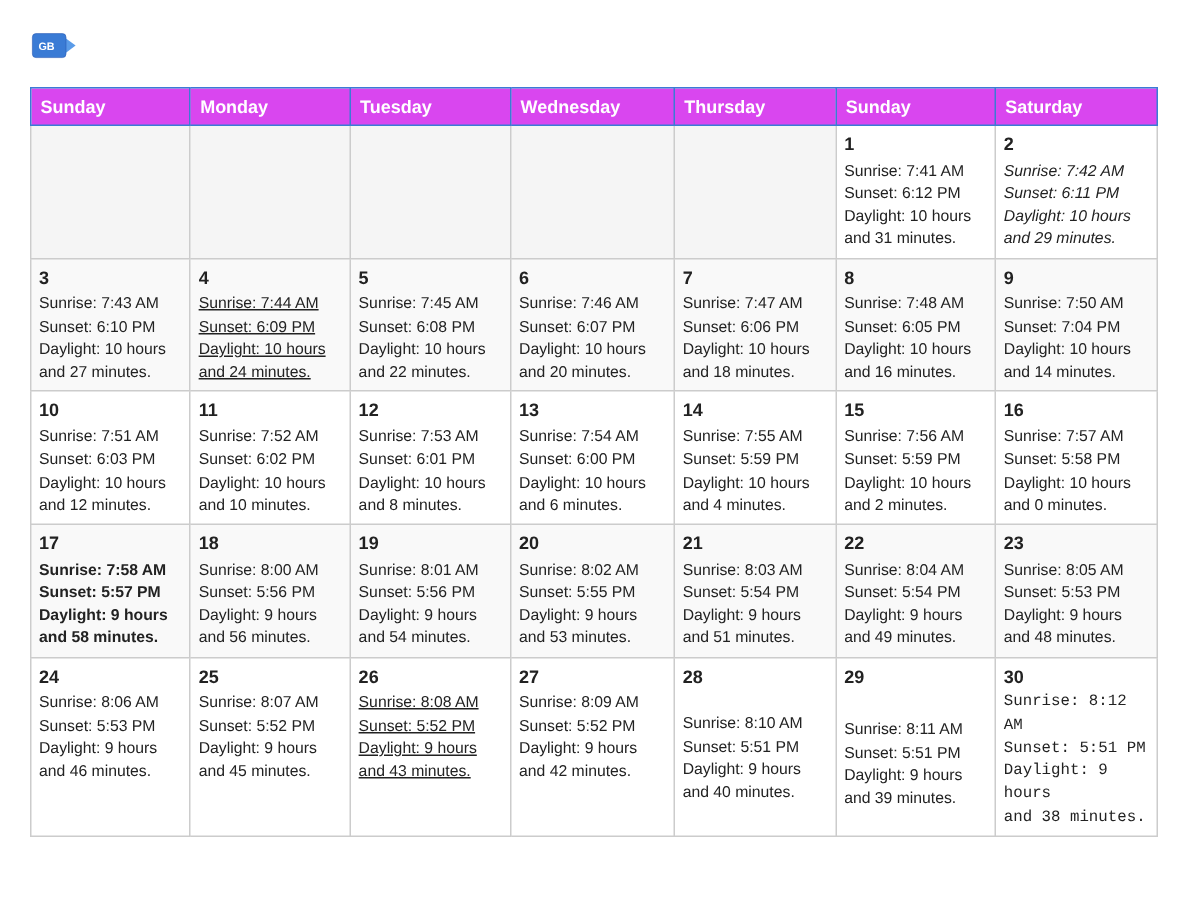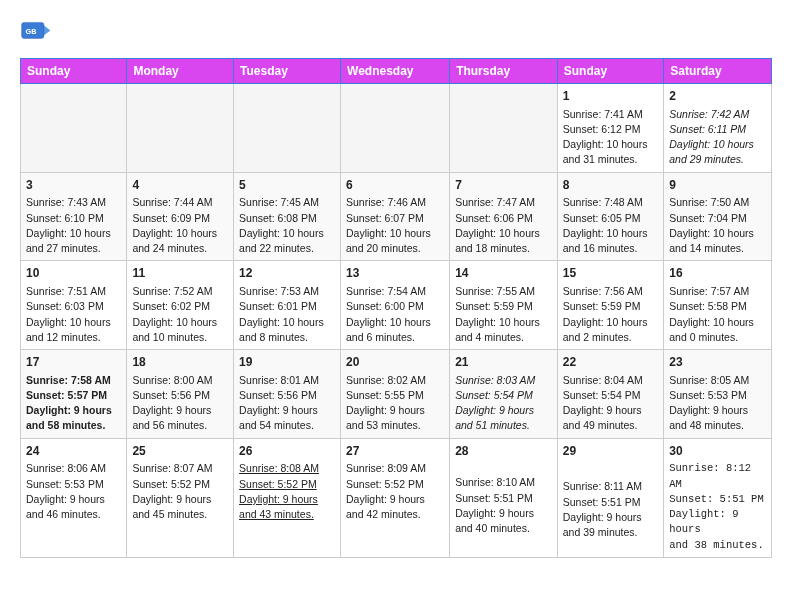--- a/index.html
+++ b/index.html
@@ -157,21 +157,21 @@
         <tr>
           <td>
             <span class="day-num">3</span>
             <div class="day-info" style="white-space: pre-line;">Sunrise: 7:43 AM
 Sunset: 6:10 PM
 Daylight: 10 hours
 and 27 minutes.</div>
           </td>
           <td>
             <span class="day-num">4</span>
-            <div class="day-info" style="white-space: pre-line;">Sunrise: 7:44 AM
+            <div class="day-info" style="white-space: pre-line; text-decoration: underline;">Sunrise: 7:44 AM
 Sunset: 6:09 PM
 Daylight: 10 hours
 and 24 minutes.</div>
           </td>
           <td>
             <span class="day-num">5</span>
             <div class="day-info" style="white-space: pre-line;">Sunrise: 7:45 AM
 Sunset: 6:08 PM
 Daylight: 10 hours
 and 22 minutes.</div>
@@ -280,21 +280,21 @@
           </td>
           <td>
             <span class="day-num">20</span>
             <div class="day-info" style="white-space: pre-line;">Sunrise: 8:02 AM
 Sunset: 5:55 PM
 Daylight: 9 hours
 and 53 minutes.</div>
           </td>
           <td>
             <span class="day-num">21</span>
-            <div class="day-info" style="white-space: pre-line; font-style: italic;">Sunrise: 8:03 AM
+            <div class="day-info" style="white-space: pre-line;">Sunrise: 8:03 AM
 Sunset: 5:54 PM
 Daylight: 9 hours
 and 51 minutes.</div>
           </td>
           <td>
             <span class="day-num">22</span>
             <div class="day-info" style="white-space: pre-line;">Sunrise: 8:04 AM
 Sunset: 5:54 PM
 Daylight: 9 hours
 and 49 minutes.</div>

